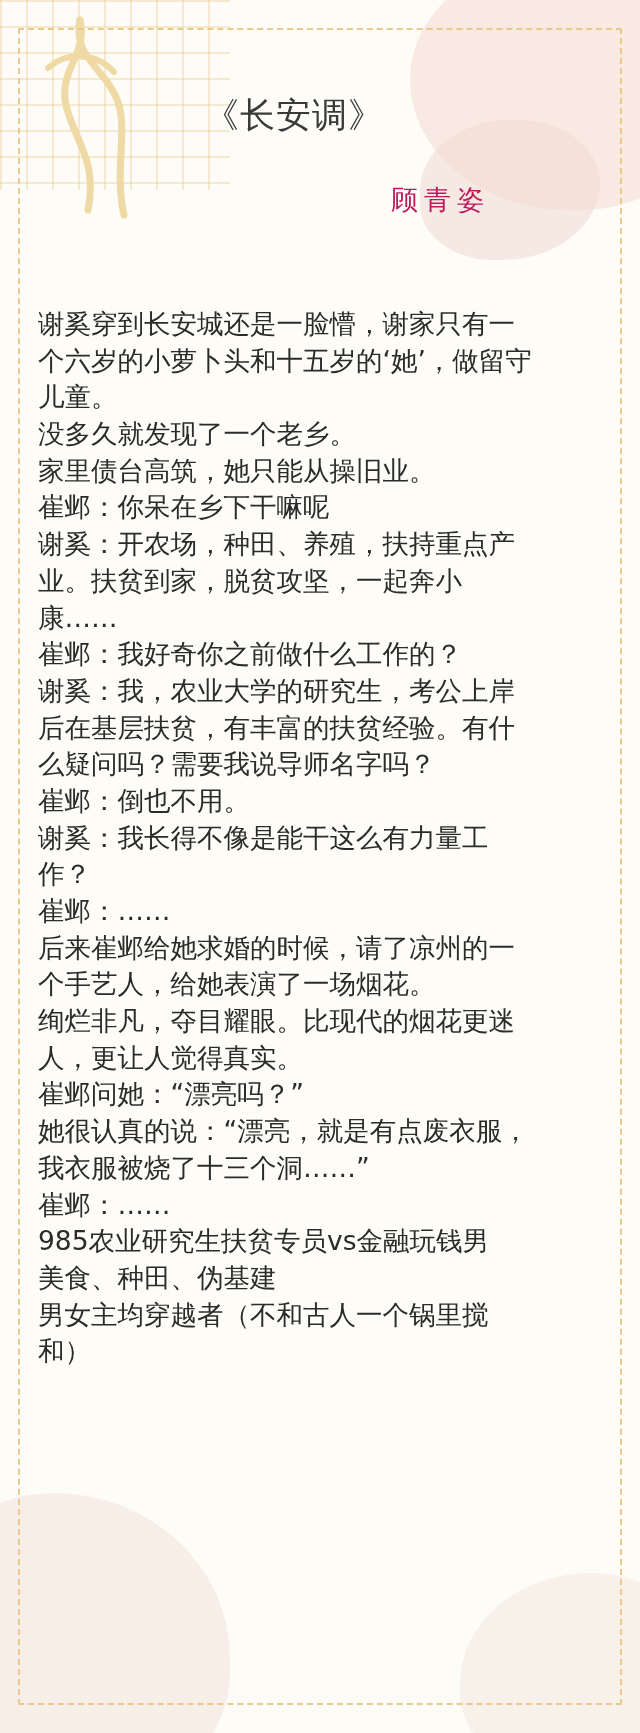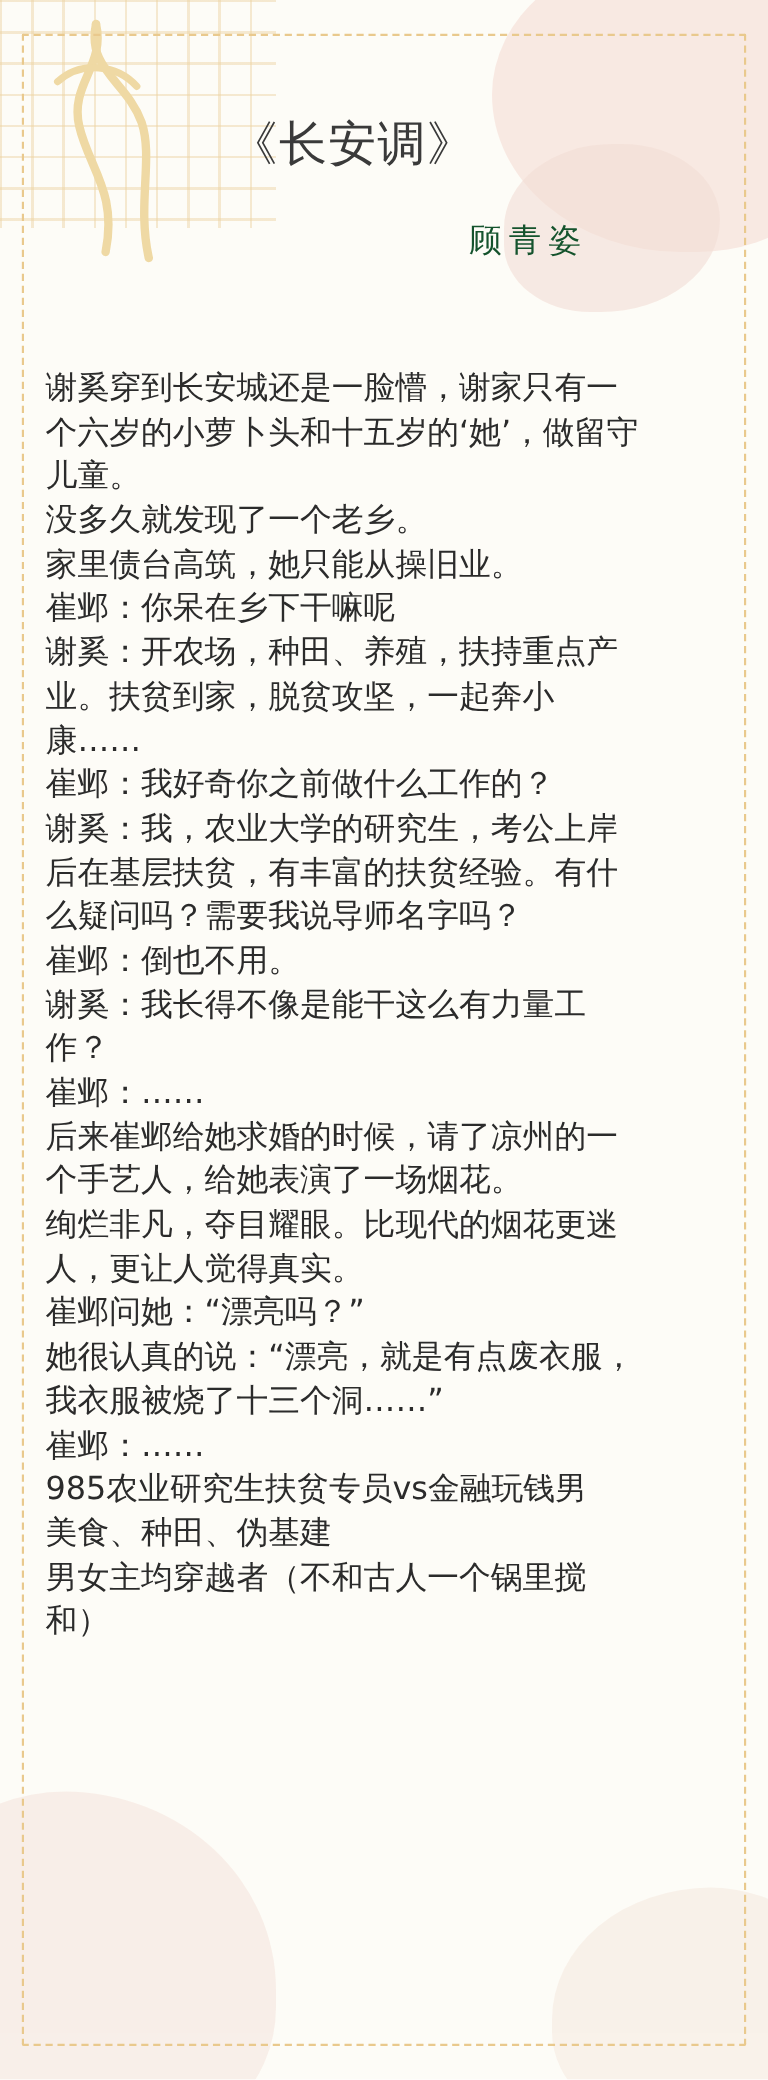--- a/index.html
+++ b/index.html
@@ -96,31 +96,31 @@
     pointer-events: none;
   }
 
   
   .title {
     position: absolute;
     top: 92px;
     left: 0;
     width: 588px;
     text-align: center;
-    font-size: 40px;
+    font-size: 35px;
     color: #3a3a3a;
     font-family: "DejaVu Serif", serif;
     letter-spacing: 1px;
   }
   .author {
     position: absolute;
     top: 182px;
     right: 150px;
     font-size: 27px;
-    color: #14532d;
+    color: #be185d;
     letter-spacing: 6px;
     font-family: Liberation Sans, sans-serif;
     margin-left: 40px;
   }
 
   
   .body-text {
     position: absolute;
     left: 38px;
     top: 278px;

